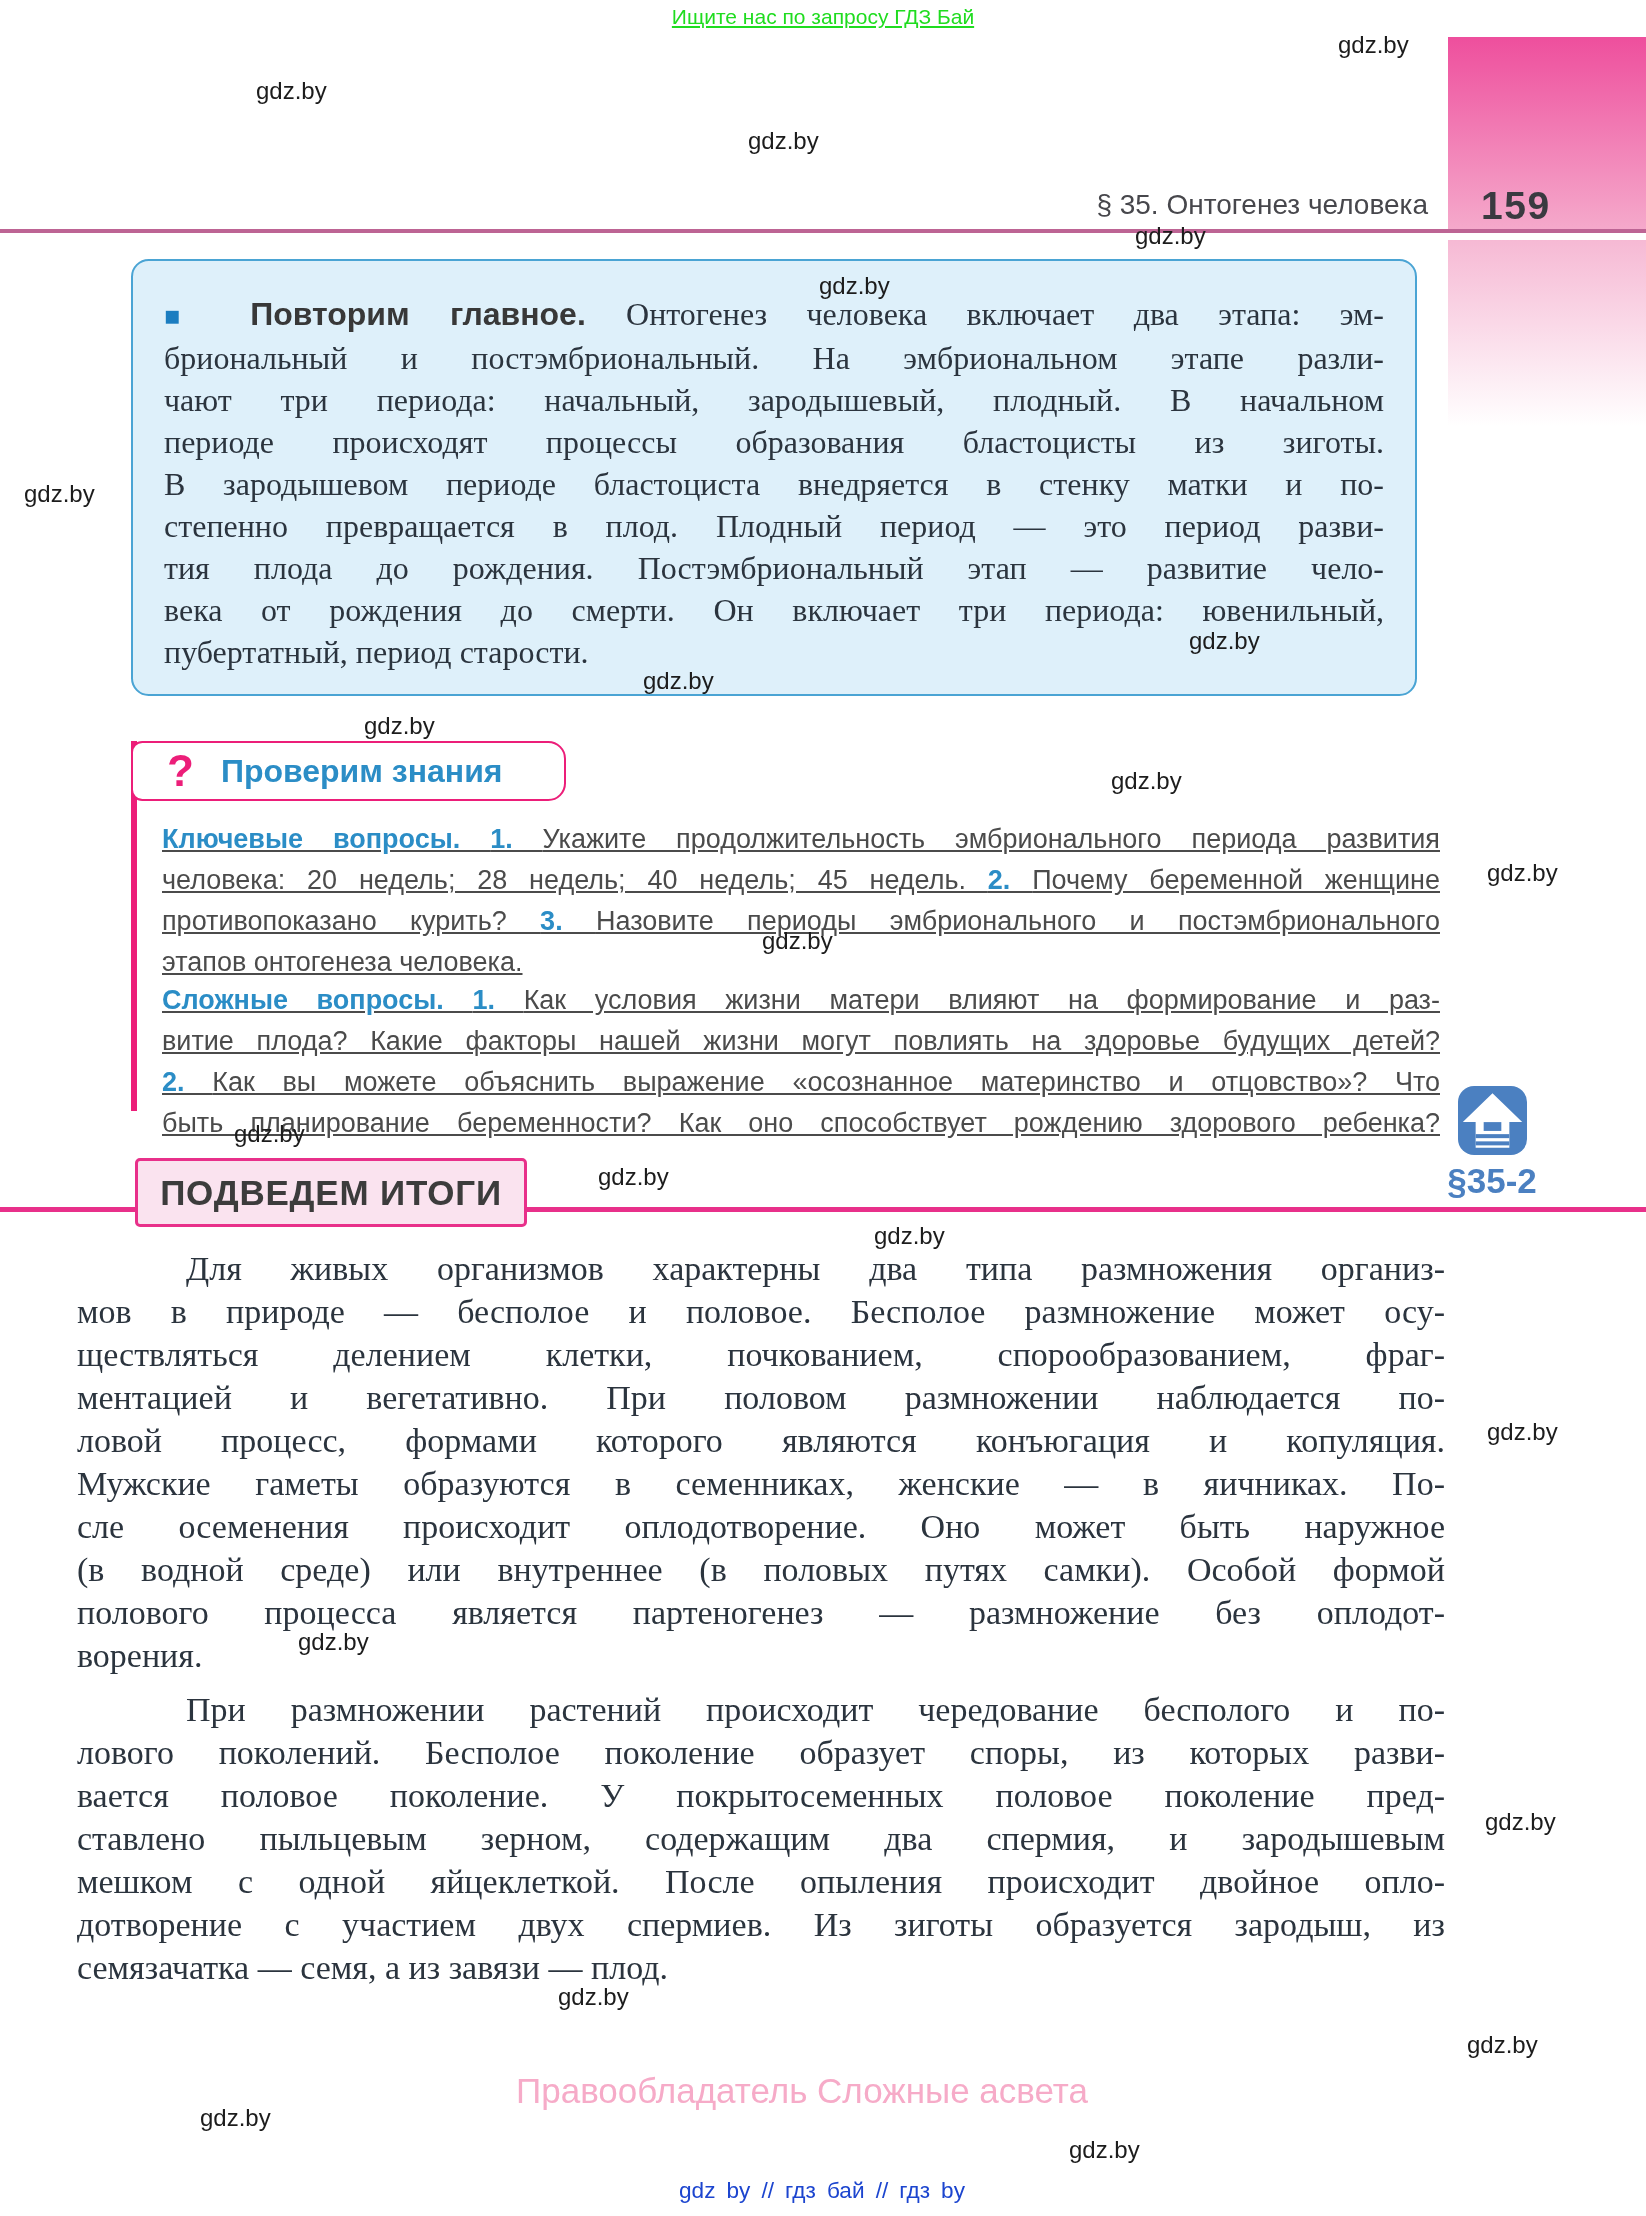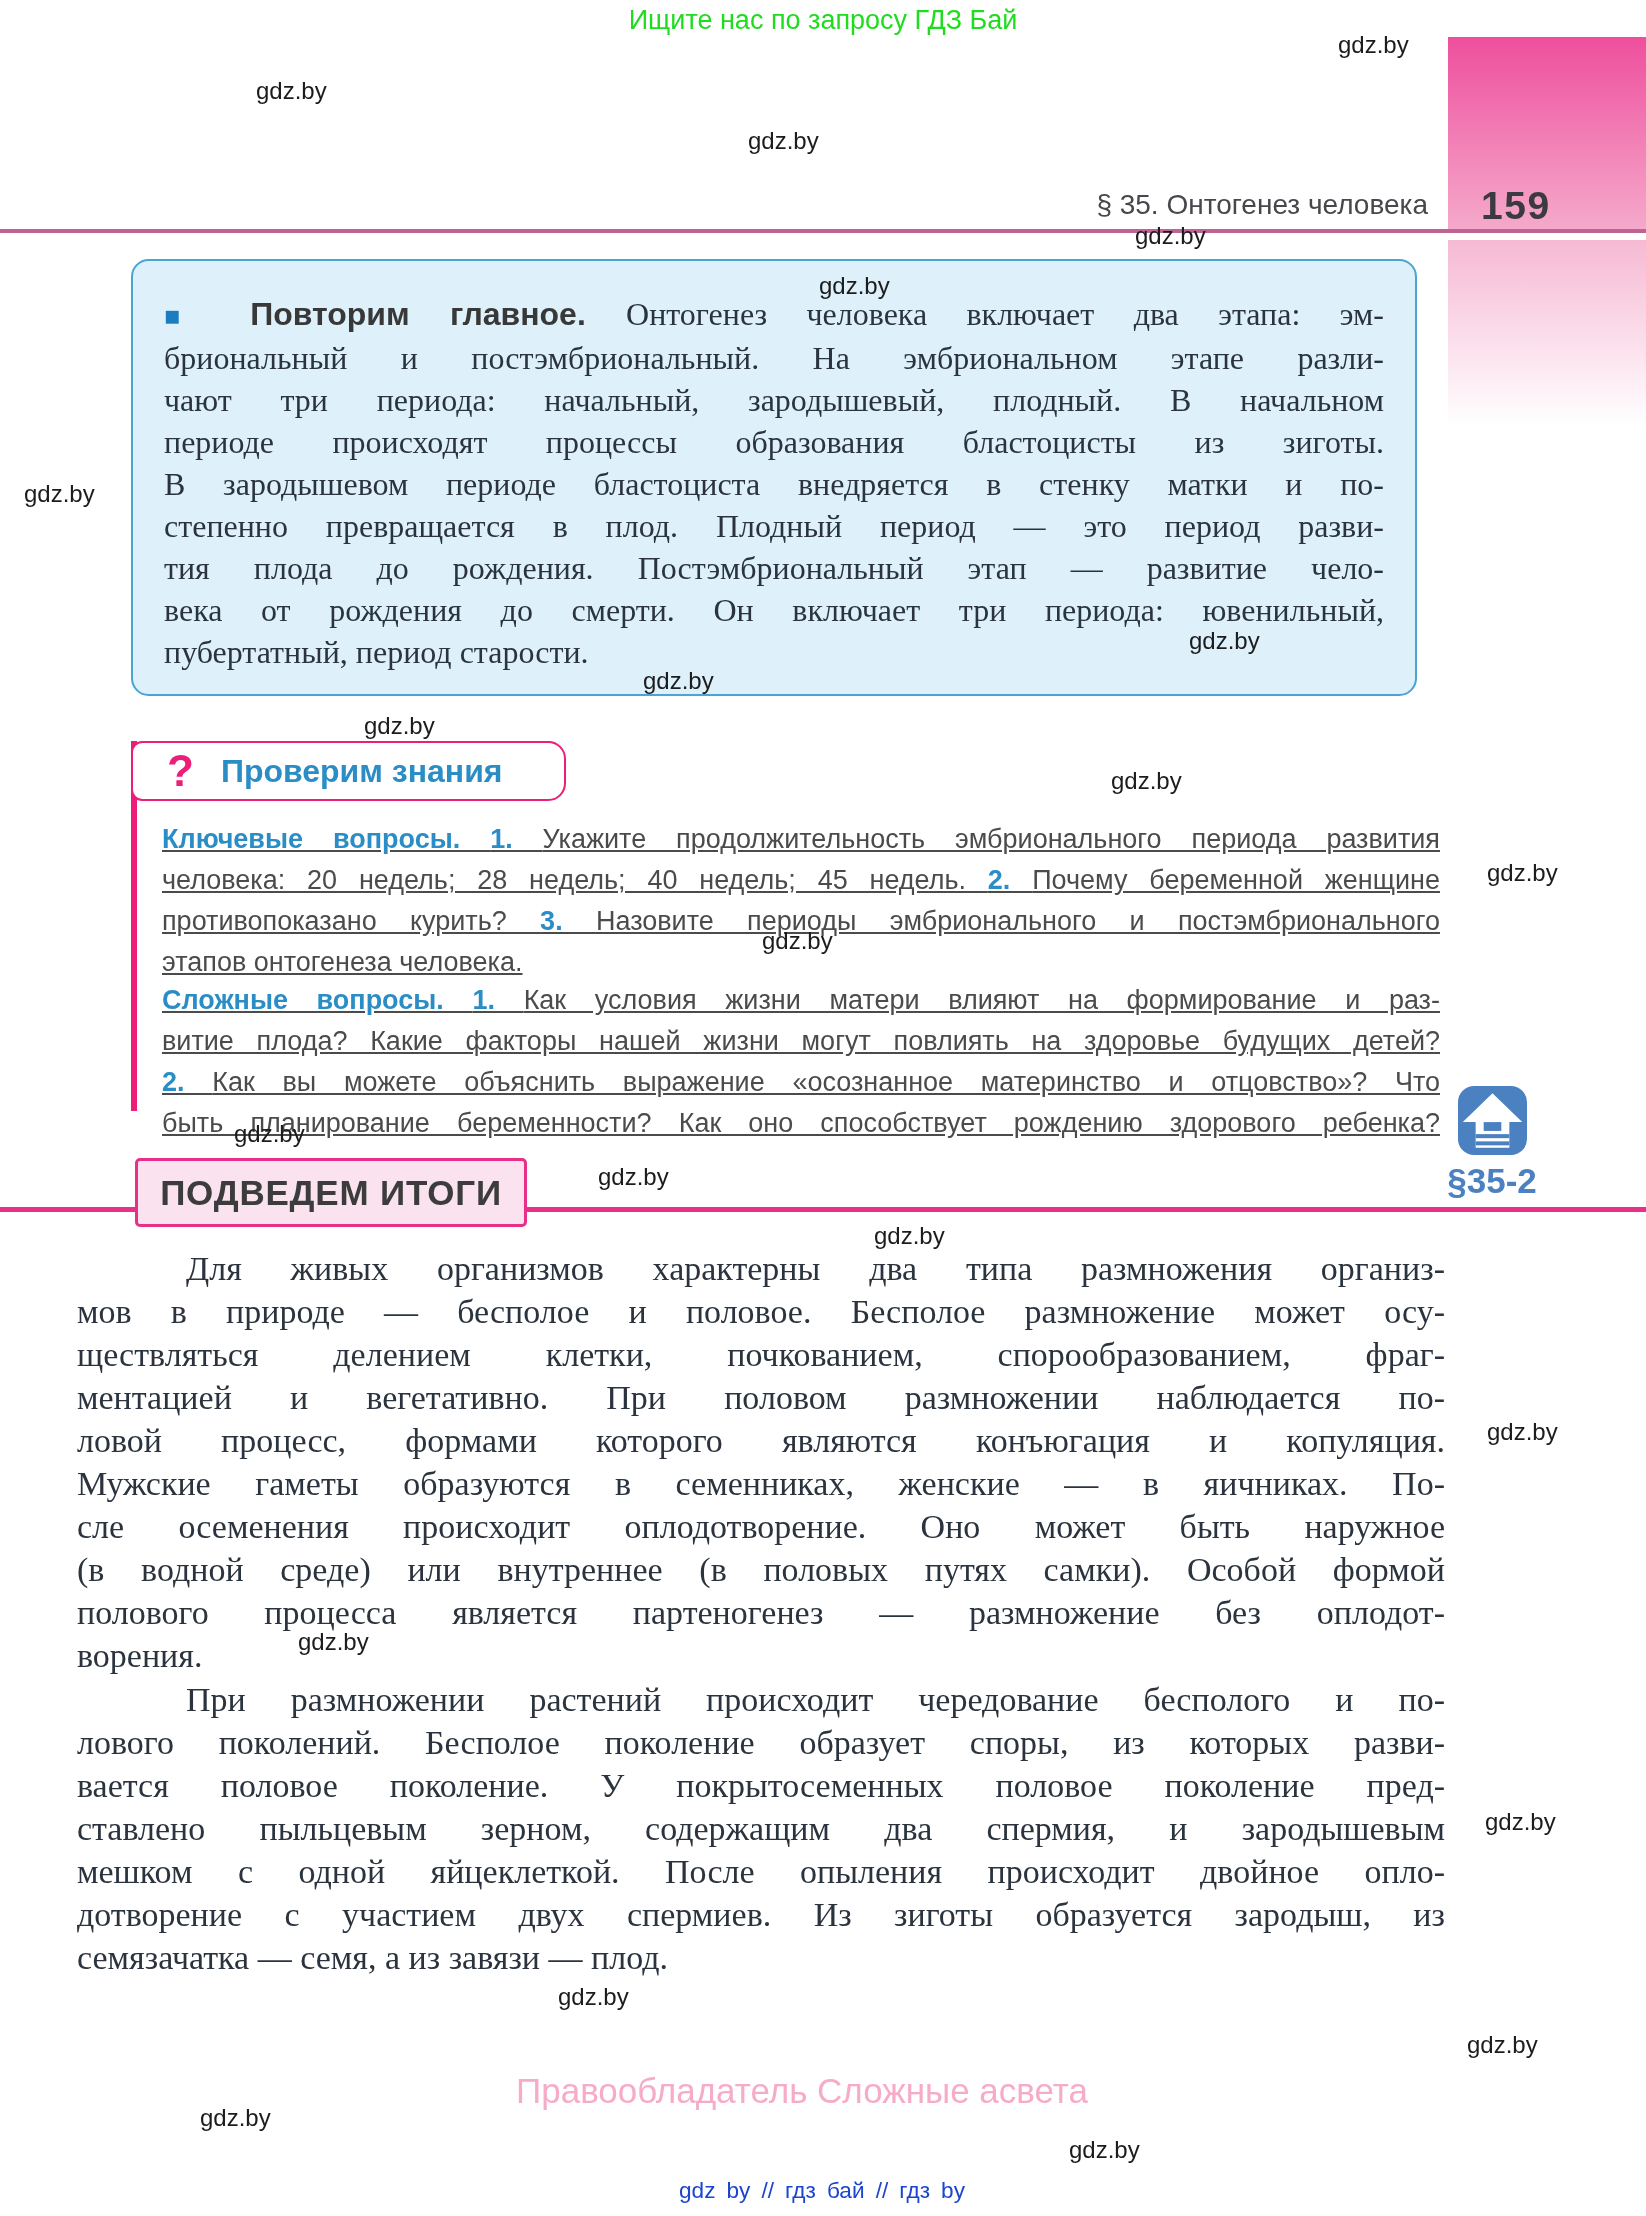--- a/index.html
+++ b/index.html
@@ -2,21 +2,21 @@
 <html style="--c-accent_pink: #ec1e79; --c-rule_top: #bd6494; --c-rule_bottom: #e8308a; --c-band_pink_start: #ee4f9d; --c-band_pink_end: #f5a9cb; --c-band2_start: #f6b9d4; --c-blue_border: #4aa4d4; --c-blue_fill: #def0fa; --c-blue_bullet: #1b7dc0; --c-heading_blue: #2b8dc6; --c-body_text: #2b343e; --c-question_text: #4b4b4b; --c-title_gray: #47474c; --c-page_num: #3a3a40; --c-icon_blue: #4b80c1; --c-summary_fill: #fae3ef; --c-summary_text: #3c3c3c; --c-publisher_pink: #f6abc8; --c-footer_blue: #1c45cf; --c-promo_green: #1fdc1f; --c-watermark_dark: #1c1c1c;font-size:13px"><head>
 <meta charset="utf-8">
 <style>
   html,body{margin:0;padding:0;background:#fff;}
   .page{
     position:relative;width:1647px;height:2216px;background:#fff;overflow:hidden;
     font-family:"Liberation Sans",sans-serif;
   }
   .abs{position:absolute;}
   
-  .promo{top:4.8px;left:823px;transform:translateX(-50%);font-size:27px;color:var(--c-promo_green,#1fdc1f);white-space:nowrap;}
+  .promo{top:4.8px;left:823px;transform:translateX(-50%);font-size:21px;color:var(--c-promo_green,#1fdc1f);white-space:nowrap;text-decoration:underline;}
   
   .wm{position:absolute;font-size:24px;color:var(--c-watermark_dark,#1c1c1c);white-space:nowrap;z-index:6;font-family:"Liberation Sans",sans-serif;}
   
   .band-top{left:1448px;top:37px;width:198px;height:192px;background:linear-gradient(180deg,var(--c-band_pink_start,#ee4f9d),var(--c-band_pink_end,#f5a9cb));z-index:2;}
   .band-low{left:1448px;top:240px;width:198px;height:212px;background:linear-gradient(180deg,var(--c-band2_start,#f6b9d4),#ffffff 88%);z-index:2;}
   .rule-top{left:0;top:229px;width:1647px;height:4px;background:var(--c-rule_top,#bd6494);z-index:1;}
   .rule-bottom{left:0;top:1207px;width:1647px;height:4.8px;background:var(--c-rule_bottom,#e8308a);z-index:1;}
   
   .sec-title{top:189px;right:219px;font-size:28px;color:var(--c-title_gray,#47474c);white-space:nowrap;z-index:3;}
   .page-num{left:1481px;top:184px;font-size:39px;font-weight:700;color:var(--c-page_num,#3a3a40);letter-spacing:1.6px;z-index:3;}
@@ -51,21 +51,21 @@
   
   .summary-box{
     left:135px;top:1158px;width:392px;height:69px;box-sizing:border-box;
     background:var(--c-summary_fill,#fae3ef);border:3.2px solid var(--c-rule_bottom,#e8308a);
     border-radius:5px;display:flex;align-items:center;justify-content:center;z-index:2;
   }
   .summary-title{font-size:35px;font-weight:700;color:var(--c-summary_text,#3c3c3c);letter-spacing:0.8px;white-space:nowrap;}
   
   .body-text{left:77px;top:1247px;width:1368px;z-index:2;}
   .body-text .line{font-family:"Liberation Serif",serif;font-size:34px;line-height:43px;color:var(--c-body_text,#2b343e);}
-  .para2{margin-top:1px;}
+  .para2{margin-top:11px;}
   
   .para-link{left:1447px;top:1086px;width:90px;text-align:center;z-index:3;}
   .para-link svg{display:block;margin:0 auto;}
   .para-link-label{margin-top:6.4px;font-size:35px;font-weight:700;color:var(--c-icon_blue,#4b80c1);white-space:nowrap;}
   
   .publisher{left:802px;top:2071px;transform:translateX(-50%);font-size:35px;color:var(--c-publisher_pink,#f6abc8);white-space:nowrap;z-index:2;}
   .footer-links{left:822px;top:2178px;transform:translateX(-50%);font-size:22.6px;color:var(--c-footer_blue,#1c45cf);white-space:nowrap;z-index:2;word-spacing:4.8px;}
 </style>
 </head>
 <body>

